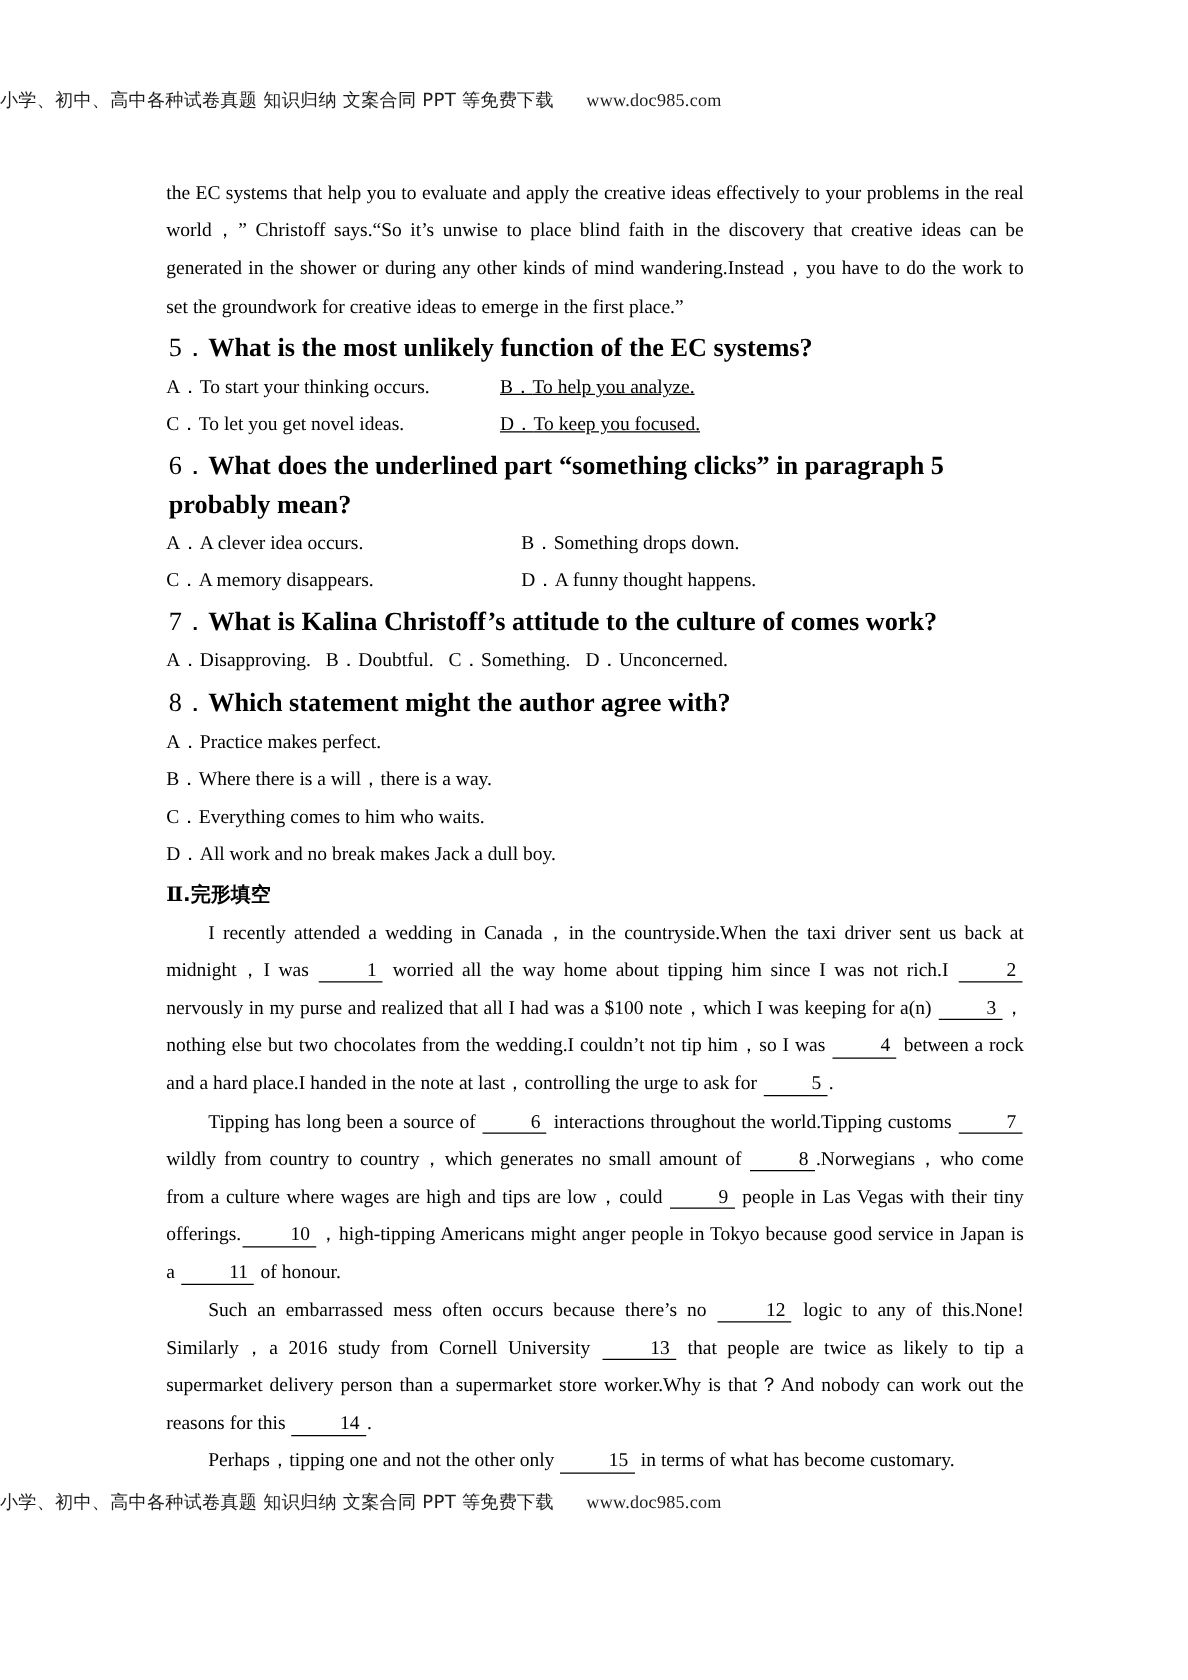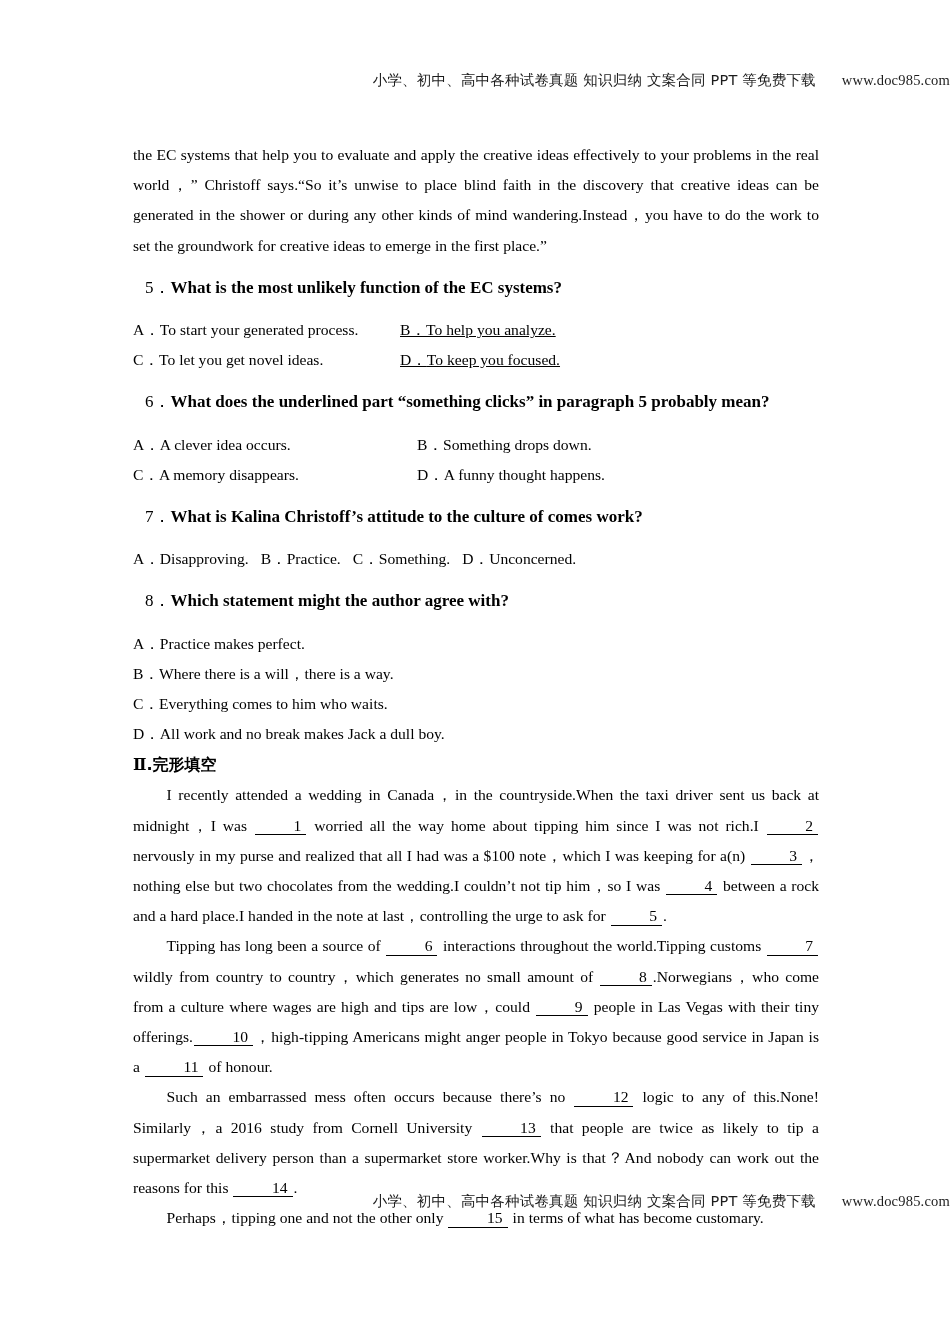--- a/index.html
+++ b/index.html
@@ -21,21 +21,21 @@
     width: 950px;
     height: 1344px;
     overflow: hidden;
   }
 
   
   .running {
     position: absolute;
     left: 0;
     width: 950px;
-    text-align: right;
+    text-align: left;
     font-size: 14.5px;
     color: #1c1c1c;
     letter-spacing: 0.2px;
     white-space: nowrap;
   }
   .running .cn {
     font-family: "DejaVu Sans", "Liberation Sans", sans-serif;
     font-size: 14.5px;
   }
   .running .gap { display: inline-block; width: 26px; }
@@ -60,22 +60,22 @@
     line-height: 30.2px;
     text-align: justify;
     text-justify: inter-word;
     text-align-last: left;
     word-spacing: 0.1px;
   }
   p.flow { text-align: justify; }
   p.indent { text-indent: 2.15em; }
 
   .q-head {
-    margin: 12px;
-    font-size: 17px;
+    margin: 2px;
+    font-size: 21px;
     line-height: 30.2px;
     font-weight: bold;
     text-align: left;
   }
   .q-head .qnum {
     font-weight: normal;
   }
 
   .opt-row {
     margin: 0;
@@ -135,40 +135,40 @@
   <div class="running" id="running-header">
     <span class="cn">小学、初中、高中各种试卷真题 知识归纳 文案合同 PPT 等免费下载</span><span class="gap"></span><span class="url">www.doc985.com</span>
   </div>
 
   <div class="column">
 
     <p class="justified flow">the EC systems that help you to evaluate and apply the creative ideas effectively to your problems in the real world，” Christoff says.“So it’s unwise to place blind faith in the discovery that creative ideas can be generated in the shower or during any other kinds of mind wandering.Instead，you have to do the work to set the groundwork for creative ideas to emerge in the first place.”</p>
 
     <p class="q-head"><span class="qnum">5．</span><span>What is the most unlikely function of the EC systems?</span></p>
     <div class="opt-row">
-      <span class="opt opt-a"><span class="lbl">A．</span><span>To start your generated process.</span></span>
+      <span class="opt opt-a"><span class="lbl">A．</span><span>To start your thinking occurs.</span></span>
       <span class="opt opt-b-1"><span class="lbl">B．</span><span>To help you analyze.</span></span>
     </div>
     <div class="opt-row">
       <span class="opt opt-a"><span class="lbl">C．</span><span>To let you get novel ideas.</span></span>
       <span class="opt opt-b-1"><span class="lbl">D．</span><span>To keep you focused.</span></span>
     </div>
 
     <p class="q-head"><span class="qnum">6．</span><span>What does the underlined part “something clicks” in paragraph 5 probably mean?</span></p>
     <div class="opt-row">
       <span class="opt opt-a"><span class="lbl">A．</span><span>A clever idea occurs.</span></span>
       <span class="opt opt-b-2"><span class="lbl">B．</span><span>Something drops down.</span></span>
     </div>
     <div class="opt-row">
       <span class="opt opt-a"><span class="lbl">C．</span><span>A memory disappears.</span></span>
       <span class="opt opt-b-2"><span class="lbl">D．</span><span>A funny thought happens.</span></span>
     </div>
 
     <p class="q-head"><span class="qnum">7．</span><span>What is Kalina Christoff’s attitude to the culture of comes work?</span></p>
-    <p class="opt-line"><span><span>A．</span><span>Disapproving.</span></span><span class="sp"></span><span><span>B．</span><span>Practice.</span></span><span class="sp"></span><span><span>C．</span><span>Something.</span></span><span class="sp"></span><span><span>D．</span><span>Unconcerned.</span></span></p>
+    <p class="opt-line"><span><span>A．</span><span>Disapproving.</span></span><span class="sp"></span><span><span>B．</span><span>Doubtful.</span></span><span class="sp"></span><span><span>C．</span><span>Something.</span></span><span class="sp"></span><span><span>D．</span><span>Unconcerned.</span></span></p>
 
     <p class="q-head"><span class="qnum">8．</span><span>Which statement might the author agree with?</span></p>
     <p class="opt-line"><span>A．</span><span>Practice makes perfect.</span></p>
     <p class="opt-line"><span>B．</span><span>Where there is a will，there is a way.</span></p>
     <p class="opt-line"><span>C．</span><span>Everything comes to him who waits.</span></p>
     <p class="opt-line"><span>D．</span><span>All work and no break makes Jack a dull boy.</span></p>
 
     <p class="section-head"><span class="rom">Ⅱ</span><span>.</span><span>完形填空</span></p>
 
     <p class="justified flow indent" id="cloze-p1">I recently attended a wedding in Canada，in the countryside.When the taxi driver sent us back at midnight，I was <span class="blank">1</span> worried all the way home about tipping him since I was not rich.I <span class="blank">2</span> nervously in my purse and realized that all I had was a $100 note，which I was keeping for a(n) <span class="blank">3</span>，nothing else but two chocolates from the wedding.I couldn’t not tip him，so I was <span class="blank">4</span> between a rock and a hard place.I handed in the note at last，controlling the urge to ask for <span class="blank">5</span>.</p>

